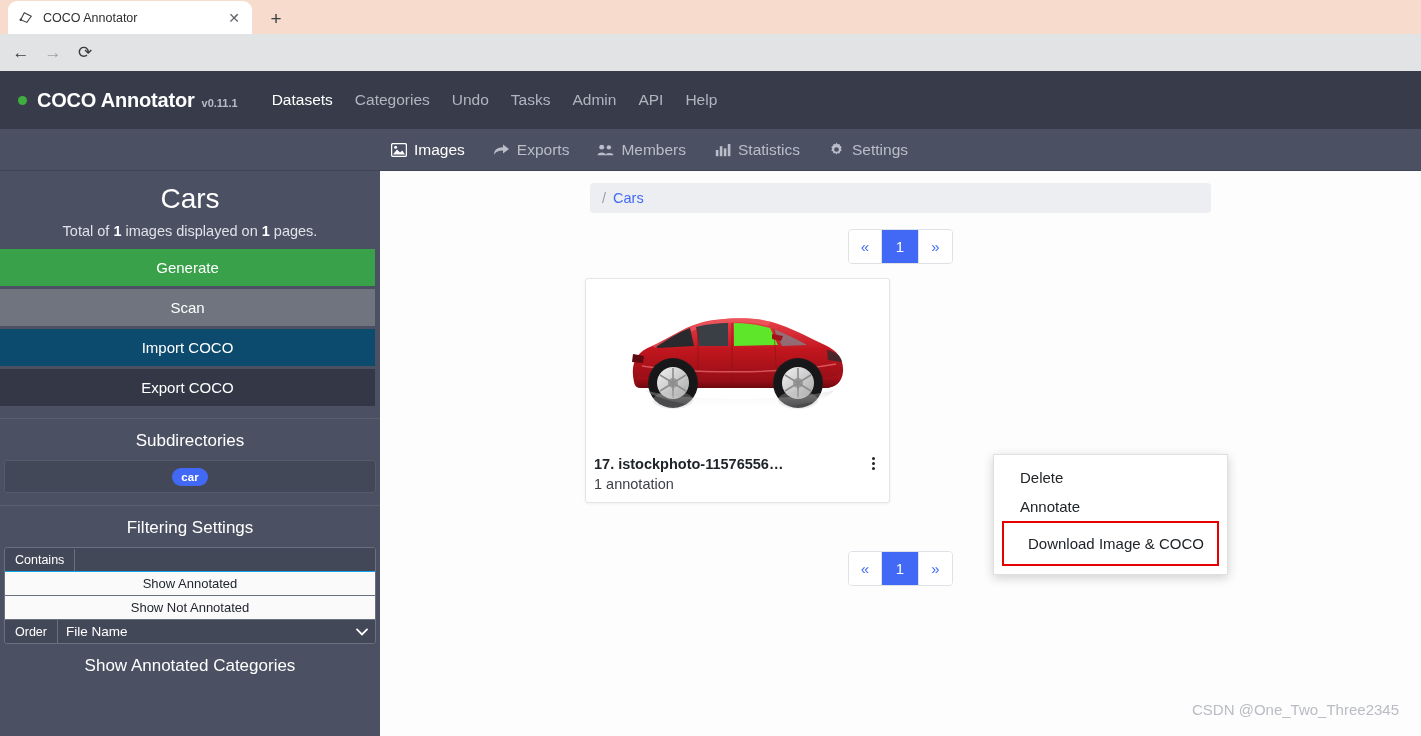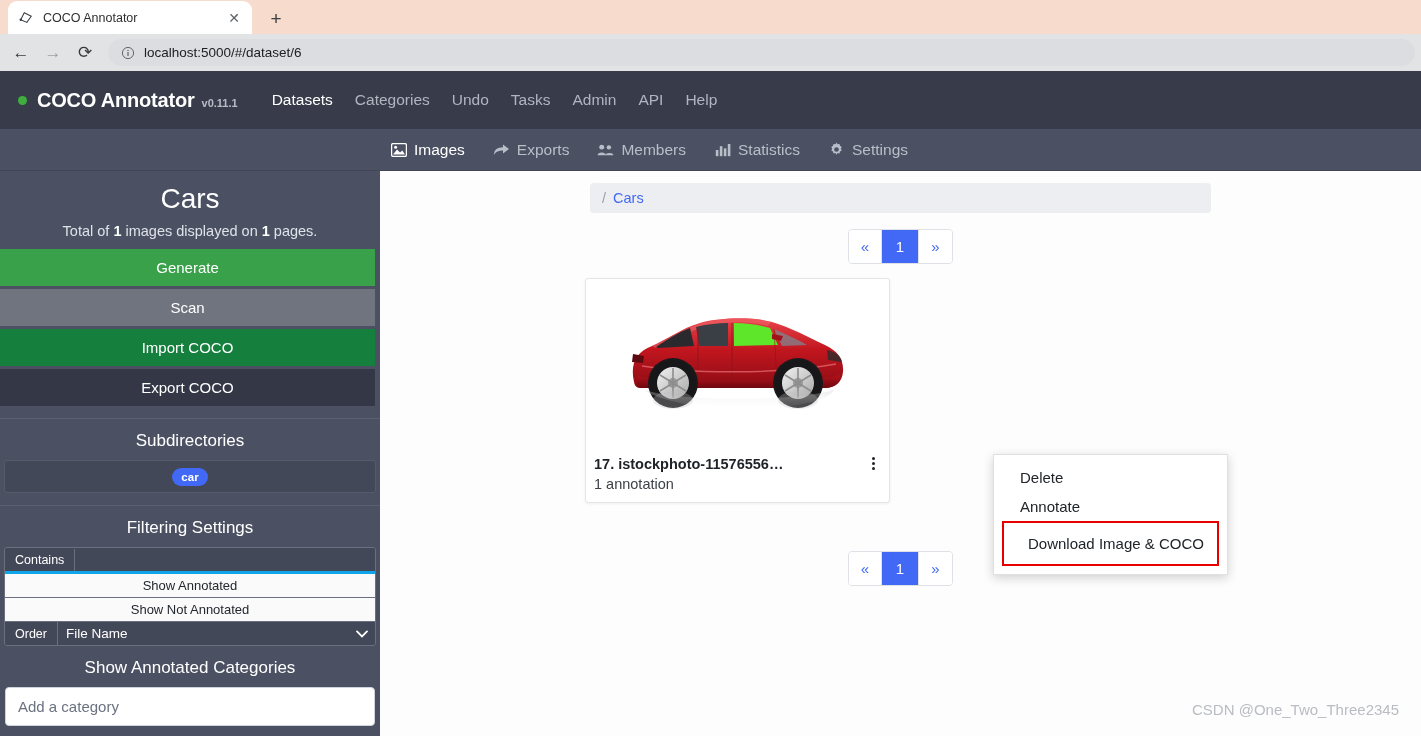--- a/index.html
+++ b/index.html
@@ -219,21 +219,21 @@
     padding: 10px 0;
     text-align: center;
     font-size: 15px;
     color: #ffffff;
     border: none;
     cursor: pointer;
     font-family: inherit;
   }
   .side-btn.generate { background: #39a14a; }
   .side-btn.scan     { background: #6f747f; }
-  .side-btn.import   { background: #15803d; }
+  .side-btn.import   { background: #0c4a6e; }
   .side-btn.export   { background: #343846; }
 
   .side-sep {
     height: 1px;
     background: #5b6071;
     margin: 12px 0 0 0;
   }
   .side-heading {
     text-align: center;
     font-size: 17px;
@@ -261,21 +261,21 @@
 
   .filter-group {
     margin: 0 4px;
     border: 1px solid #6a707f;
     border-radius: 3px;
     overflow: hidden;
   }
   .filter-row {
     display: flex;
     align-items: flex-end;
-    border-bottom: 3px solid #0ea5e9;
+    border-bottom: 1px solid #0ea5e9;
     background: #434858;
   }
   .filter-label {
     font-size: 12.5px;
     color: #ffffff;
     padding: 4px 10px;
     border-right: 1px solid #6a707f;
     white-space: nowrap;
     display: flex; align-items: center;
   }
@@ -499,30 +499,20 @@
     <span class="tab-title">COCO Annotator</span>
     <span class="tab-close">✕</span>
   </div>
   <div class="new-tab-btn">+</div>
 </div>
 
 <div class="browser-toolbar">
   <div class="nav-btn">←</div>
   <div class="nav-btn disabled">→</div>
   <div class="nav-btn">⟳</div>
-  <div class="omnibox">
-    <span class="omnibox-icon">
-      <svg width="14" height="14" viewBox="0 0 16 16">
-        <circle cx="8" cy="8" r="6.4" fill="none" stroke="#5f6368" stroke-width="1.1"></circle>
-        <circle cx="8" cy="5" r="0.85" fill="#5f6368"></circle>
-        <rect x="7.3" y="6.8" width="1.4" height="4.6" rx="0.6" fill="#5f6368"></rect>
-      </svg>
-    </span>
-    <span class="omnibox-url">localhost:5000/#/dataset/6</span>
-  </div>
 </div>
 
 <div class="app">
 
   <div class="navbar">
     <div class="brand">
       <span class="brand-dot"></span>
       <span class="brand-name">COCO Annotator</span>
       <span class="brand-version">v0.11.1</span>
     </div>
@@ -623,21 +613,20 @@
           </select>
           <span class="order-caret">
             <svg width="12" height="8" viewBox="0 0 12 8">
                 <path d="M1 1.4 L6 6.4 L11 1.4" fill="none" stroke="#ffffff" stroke-width="1.8" stroke-linecap="round"></path>
               </svg>
           </span>
         </div>
       </div>
 
       <div class="side-heading">Show Annotated Categories</div>
-      <input class="cat-input" type="text" placeholder="Add a category" style="">
     </div>
 
     <div class="main">
 
       <div class="breadcrumb">
         <span>/</span>
         <span class="breadcrumb-link">Cars</span>
       </div>
 
       <div class="pager">

